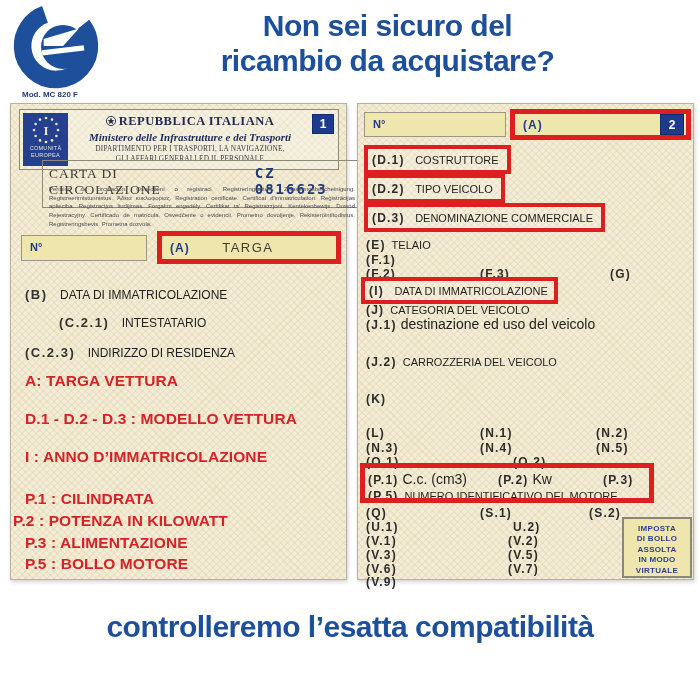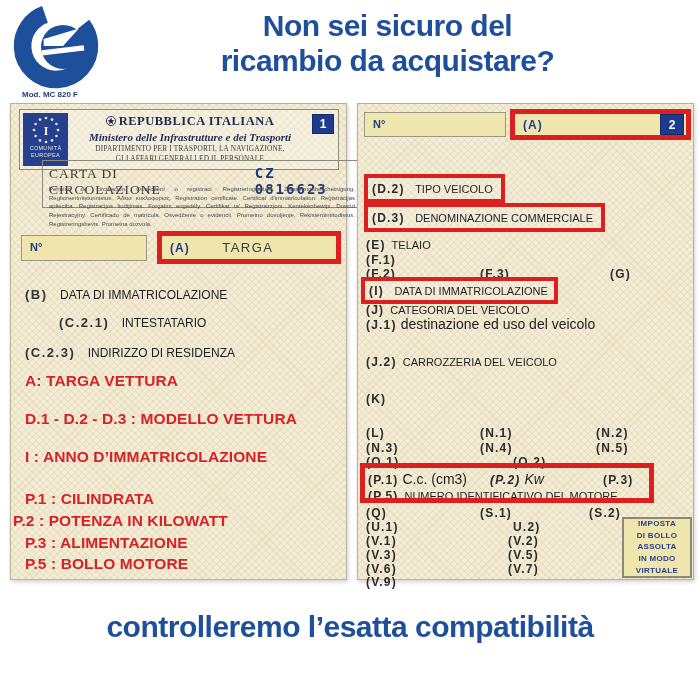--- a/index.html
+++ b/index.html
@@ -76,21 +76,21 @@
   .r-row{position:absolute;left:0;width:100%;height:16px;}
   .cell{position:absolute;white-space:nowrap;}
   .cell .code{font-weight:bold;font-size:12px;color:#2b2b2b;letter-spacing:1.2px;}
   .cell .lab{font-size:11px;color:#1f1f1f;margin-left:6px;}
   .cell .lab-sm{font-size:14px;color:#1f1f1f;margin-left:4px;}
   .hl-inline{display:inline-block;border:4px solid var(--red-box);padding:1px 8px 2px 4px;background:rgba(255,255,255,.12);}
   .hl-wrap{position:absolute;}
   .p-frame{left:2px;top:359px;width:294px;height:40px;border:5px solid var(--red-box);pointer-events:none;}
 
   .stamp{left:264px;top:413px;width:70px;height:61px;background:var(--field-yellow);
-    border:2px solid #8a8878;display:flex;flex-direction:column;align-items:center;justify-content:space-between;}
+    border:2px solid #8a8878;display:flex;flex-direction:column;align-items:center;justify-content:flex-end;}
   .stamp span{font-weight:bold;font-size:8px;line-height:1.3;color:#2c3f8c;letter-spacing:.3px;}
 </style>
 </head>
 <body>
 
 <div class="stage">
 
   <svg class="logo" viewBox="0 0 100 100">
     <circle cx="50" cy="50" r="38" fill="none" stroke="#1d4f9b" stroke-width="20" stroke-dasharray="192 47" stroke-dashoffset="24" transform="rotate(-3 50 50)"></circle>
     <circle cx="58" cy="51" r="25" fill="#1d4f9b"></circle>
@@ -192,20 +192,26 @@
       <span class="n-label">N°</span>
     </div>
     <div class="abs red-frame" style="left:152px;top:5px;width:181px;height:31px;">
       <div class="targa-field">
         <span class="a-code">(A)</span>
         <span style="flex:1;"></span>
         <div class="badge badge-2">2</div>
       </div>
     </div>
 
+    <div class="abs hl-wrap" style="left:6px;top:41px;">
+      <div class="hl-inline cell" style="position:static;">
+        <span class="code">(D.1)</span>
+        <span class="lab">COSTRUTTORE</span>
+      </div>
+    </div>
     <div class="abs hl-wrap" style="left:6px;top:70px;">
       <div class="hl-inline cell" style="position:static;">
         <span class="code">(D.2)</span>
         <span class="lab">TIPO VEICOLO</span>
       </div>
     </div>
     <div class="abs hl-wrap" style="left:6px;top:99px;">
       <div class="hl-inline cell" style="position:static;text-align:center;">
         <span class="code">(D.3)</span>
         <span class="lab">DENOMINAZIONE COMMERCIALE</span>
@@ -253,21 +259,21 @@
       <span class="cell" style="left:122px;"><span class="code">(N.4)</span></span>
       <span class="cell" style="left:238px;"><span class="code">(N.5)</span></span>
     </div>
     <div class="r-row" style="top:348px;">
       <span class="cell" style="left:8px;"><span class="code">(O.1)</span></span>
       <span class="cell" style="left:155px;"><span class="code">(O.2)</span></span>
     </div>
 
     <div class="r-row" style="top:366px;">
       <span class="cell" style="left:10px;"><span class="code">(P.1)</span><span class="lab-sm">C.c. (cm3)</span></span>
-      <span class="cell" style="left:132px;font-style:italic;"><span class="code">(P.2)</span><span class="lab-sm">Kw</span></span>
+      <span class="cell" style="left:140px;"><span class="code">(P.2)</span><span class="lab-sm">Kw</span></span>
       <span class="cell" style="left:245px;"><span class="code">(P.3)</span></span>
     </div>
     <div class="r-row" style="top:382px;">
       <span class="cell" style="left:10px;"><span class="code">(P.5)</span><span class="lab">NUMERO IDENTIFICATIVO DEL MOTORE</span></span>
     </div>
     <div class="abs p-frame"></div>
 
     <div class="r-row" style="top:399px;">
       <span class="cell" style="left:8px;"><span class="code">(Q)</span></span>
       <span class="cell" style="left:122px;"><span class="code">(S.1)</span></span>

